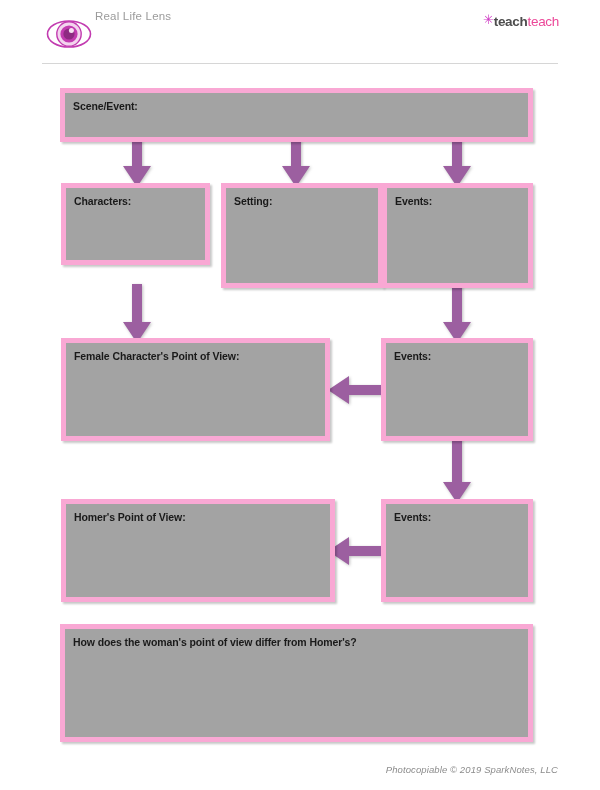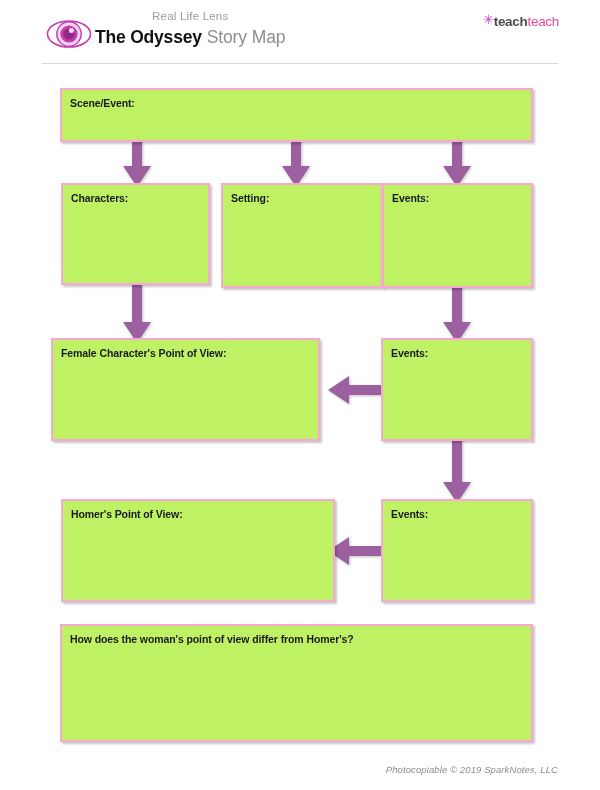--- a/index.html
+++ b/index.html
@@ -72,41 +72,41 @@
   #header-rule {
     position: absolute;
     left: 42px; top: 63px;
     width: 516px; height: 1px;
     background: #d6d6d6;
   }
 
   
   .fbox {
     position: absolute;
-    background: #bef264;
-    border: 2px solid #f9a8d4;
+    background: #a3a3a3;
+    border: 5px solid #f9a8d4;
     box-shadow: 1.5px 1.5px 2px rgba(0,0,0,.22);
     box-sizing: border-box;
     z-index: 3;
   }
   .fbox > .box-label {
     position: absolute;
     left: 8px; top: 7px;
     font-size: 10.5px;
     font-weight: bold;
     color: #1a1a1a;
     letter-spacing: -.1px;
     white-space: nowrap;
   }
 
   #box-scene       { left: 60px;  top: 88px;  width: 473px; height: 54px; }
-  #box-characters  { left: 61px;  top: 183px; width: 149px; height: 102px; }
+  #box-characters  { left: 61px;  top: 183px; width: 149px; height: 82px; }
   #box-setting     { left: 221px; top: 183px; width: 162px; height: 105px; }
   #box-events1     { left: 382px; top: 183px; width: 151px; height: 105px; }
-  #box-female-pov  { left: 51px;  top: 338px; width: 269px; height: 103px; }
+  #box-female-pov  { left: 61px;  top: 338px; width: 269px; height: 103px; }
   #box-events2     { left: 381px; top: 338px; width: 152px; height: 103px; }
   #box-homer-pov   { left: 61px;  top: 499px; width: 274px; height: 103px; }
   #box-events3     { left: 381px; top: 499px; width: 152px; height: 103px; }
   #box-question    { left: 60px;  top: 624px; width: 473px; height: 118px; }
 
   
   .arrow {
     position: absolute;
     z-index: 1;
     filter: drop-shadow(1.5px 1.5px 1.5px rgba(0,0,0,.25));
@@ -143,23 +143,20 @@
       <ellipse cx="23" cy="19" rx="21.5" ry="13" fill="none" stroke="#C23BB0" stroke-width="1.6"></ellipse>
       <circle cx="23" cy="19" r="12.2" fill="#F3D4EE" stroke="#C23BB0" stroke-width="1.4"></circle>
       <circle cx="23" cy="19" r="8.6" fill="#C23BB0"></circle>
       <circle cx="23" cy="19" r="5.6" fill="#8E2A82"></circle>
       <circle cx="25.4" cy="15.4" r="2.5" fill="#F6E2F2"></circle>
     </svg>
   </span>
 
   <div id="header-text">
     <div id="kicker">Real Life Lens</div>
-    <div id="title-line">
-      <span id="title-main">The Odyssey</span><span> </span><span id="title-sub">Story Map</span>
-    </div>
   </div>
 
   <div id="brand">
     <span id="brand-star">✳</span><span id="brand-spark">teach</span><span id="brand-teach">teach</span>
   </div>
 
   <div id="header-rule"></div>
 </div>
 
 <span class="arrow" id="arrow-scene-characters">

